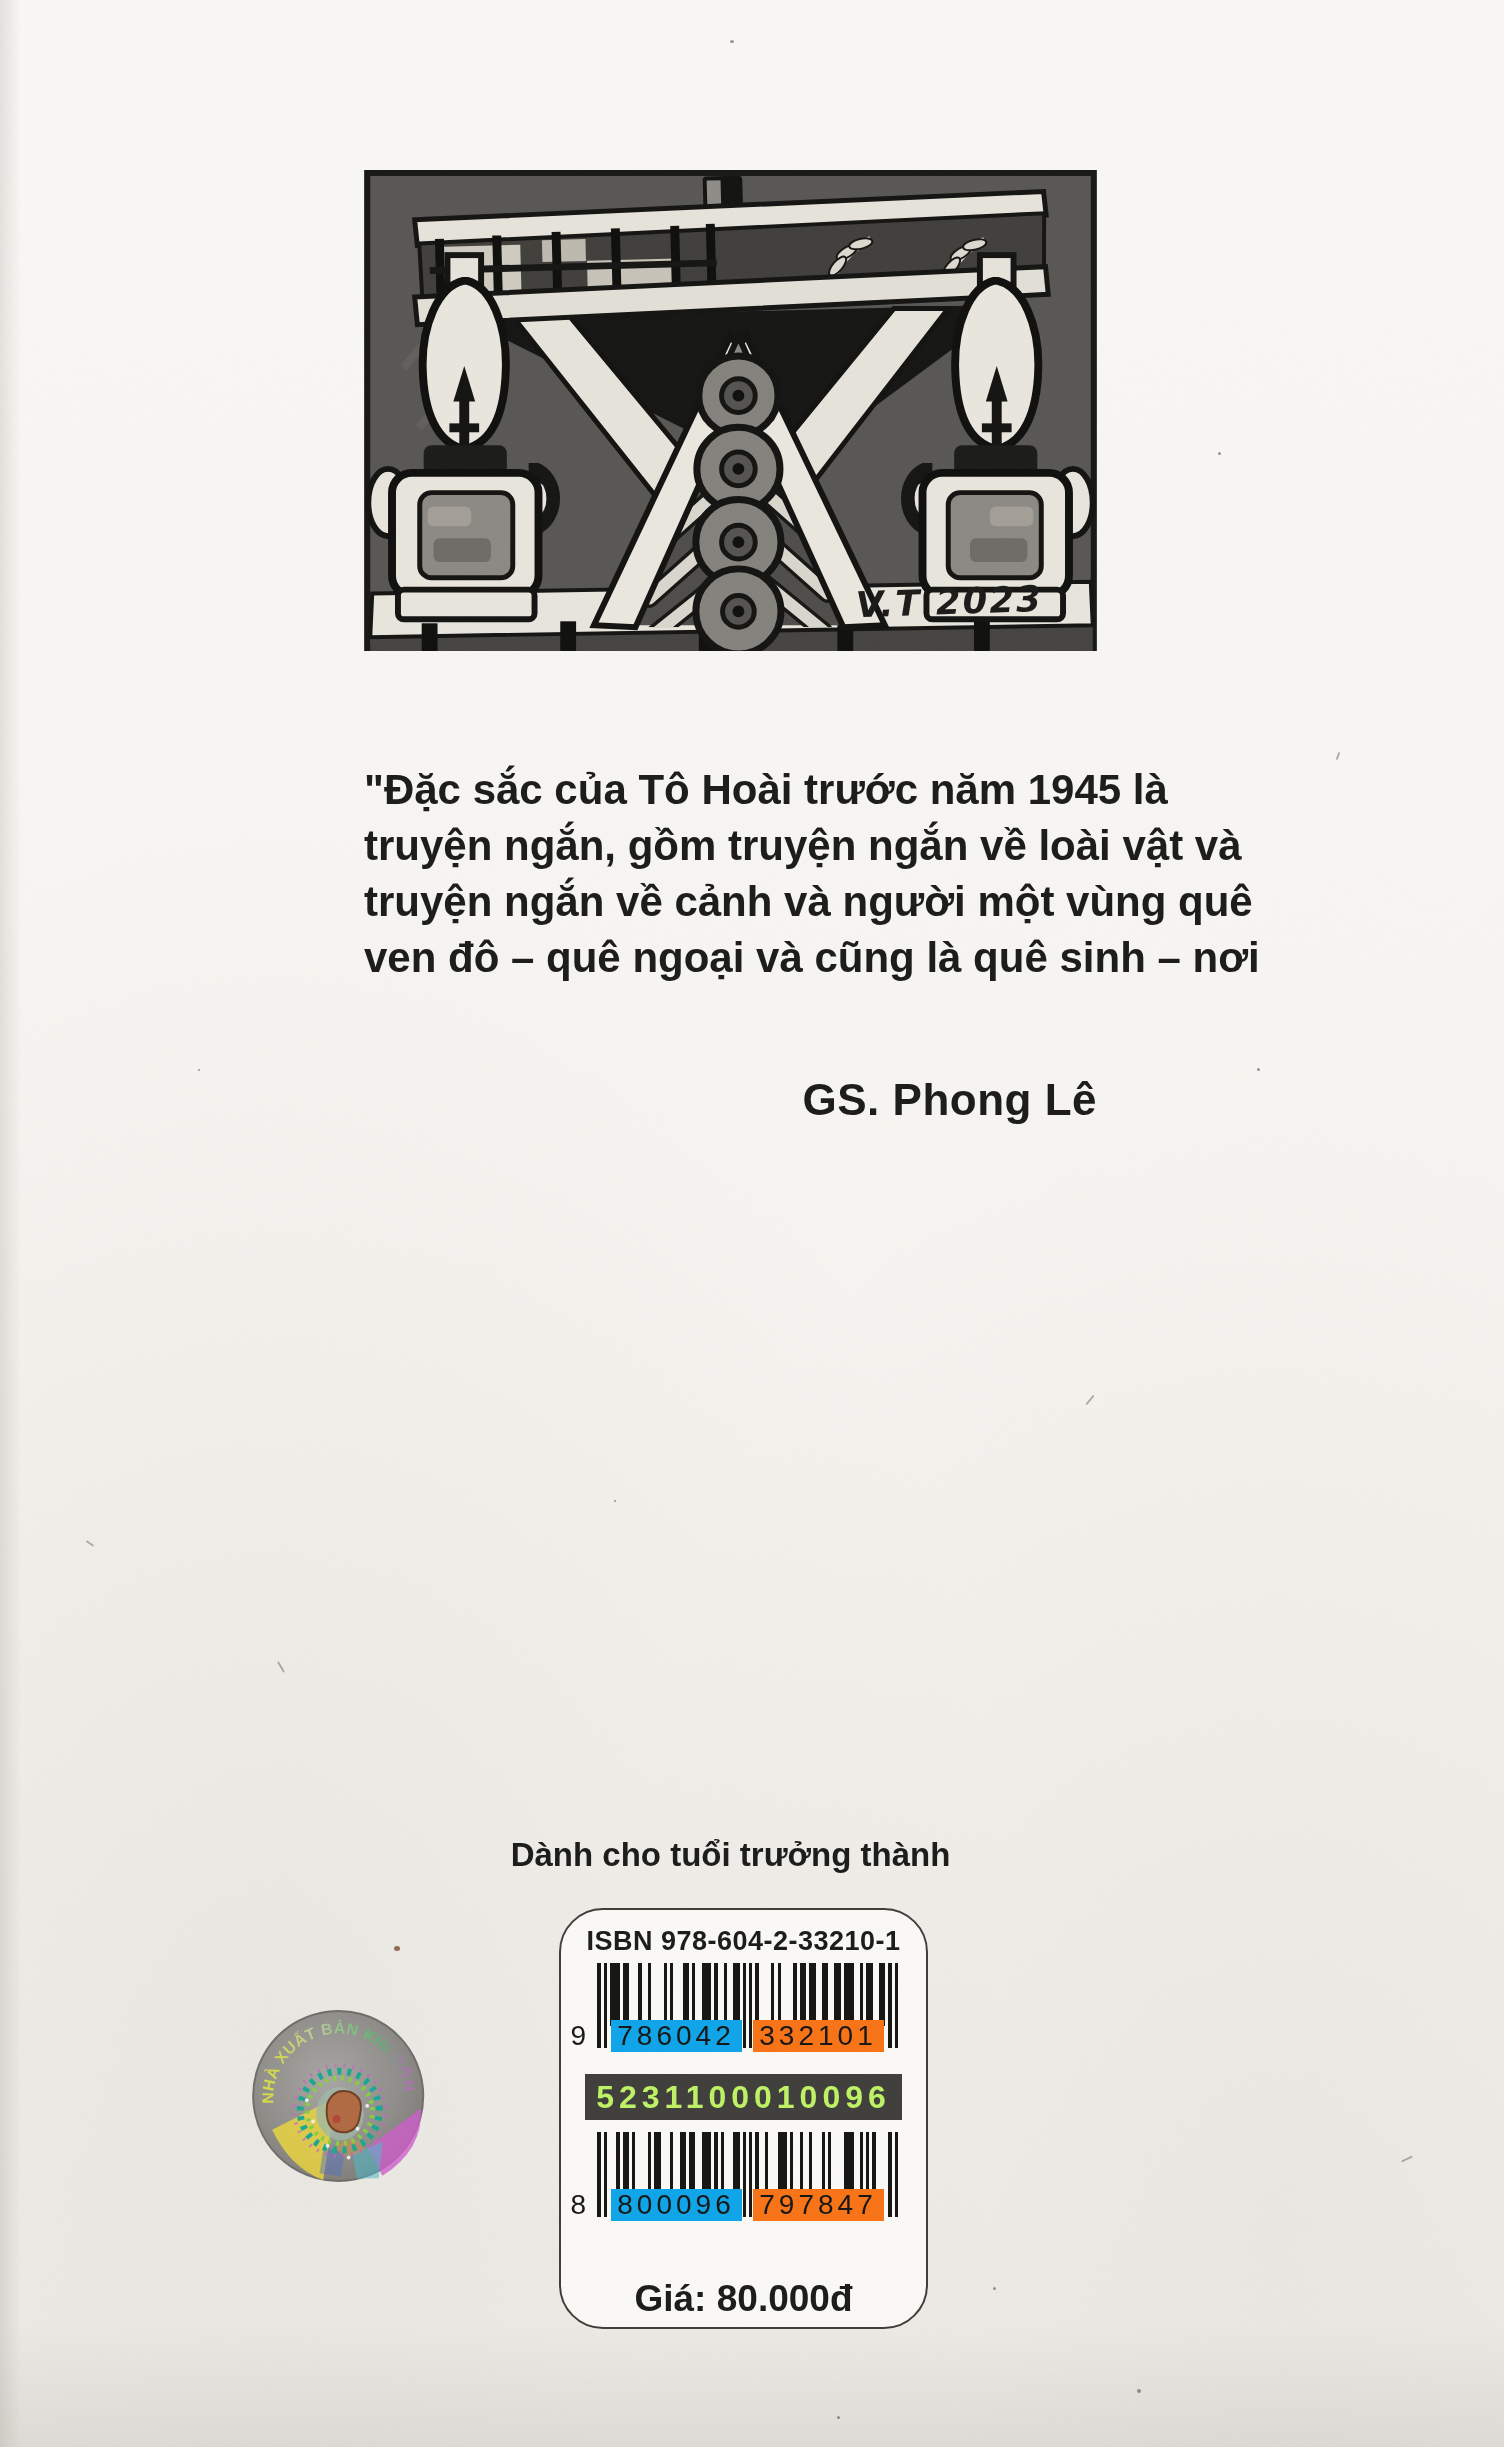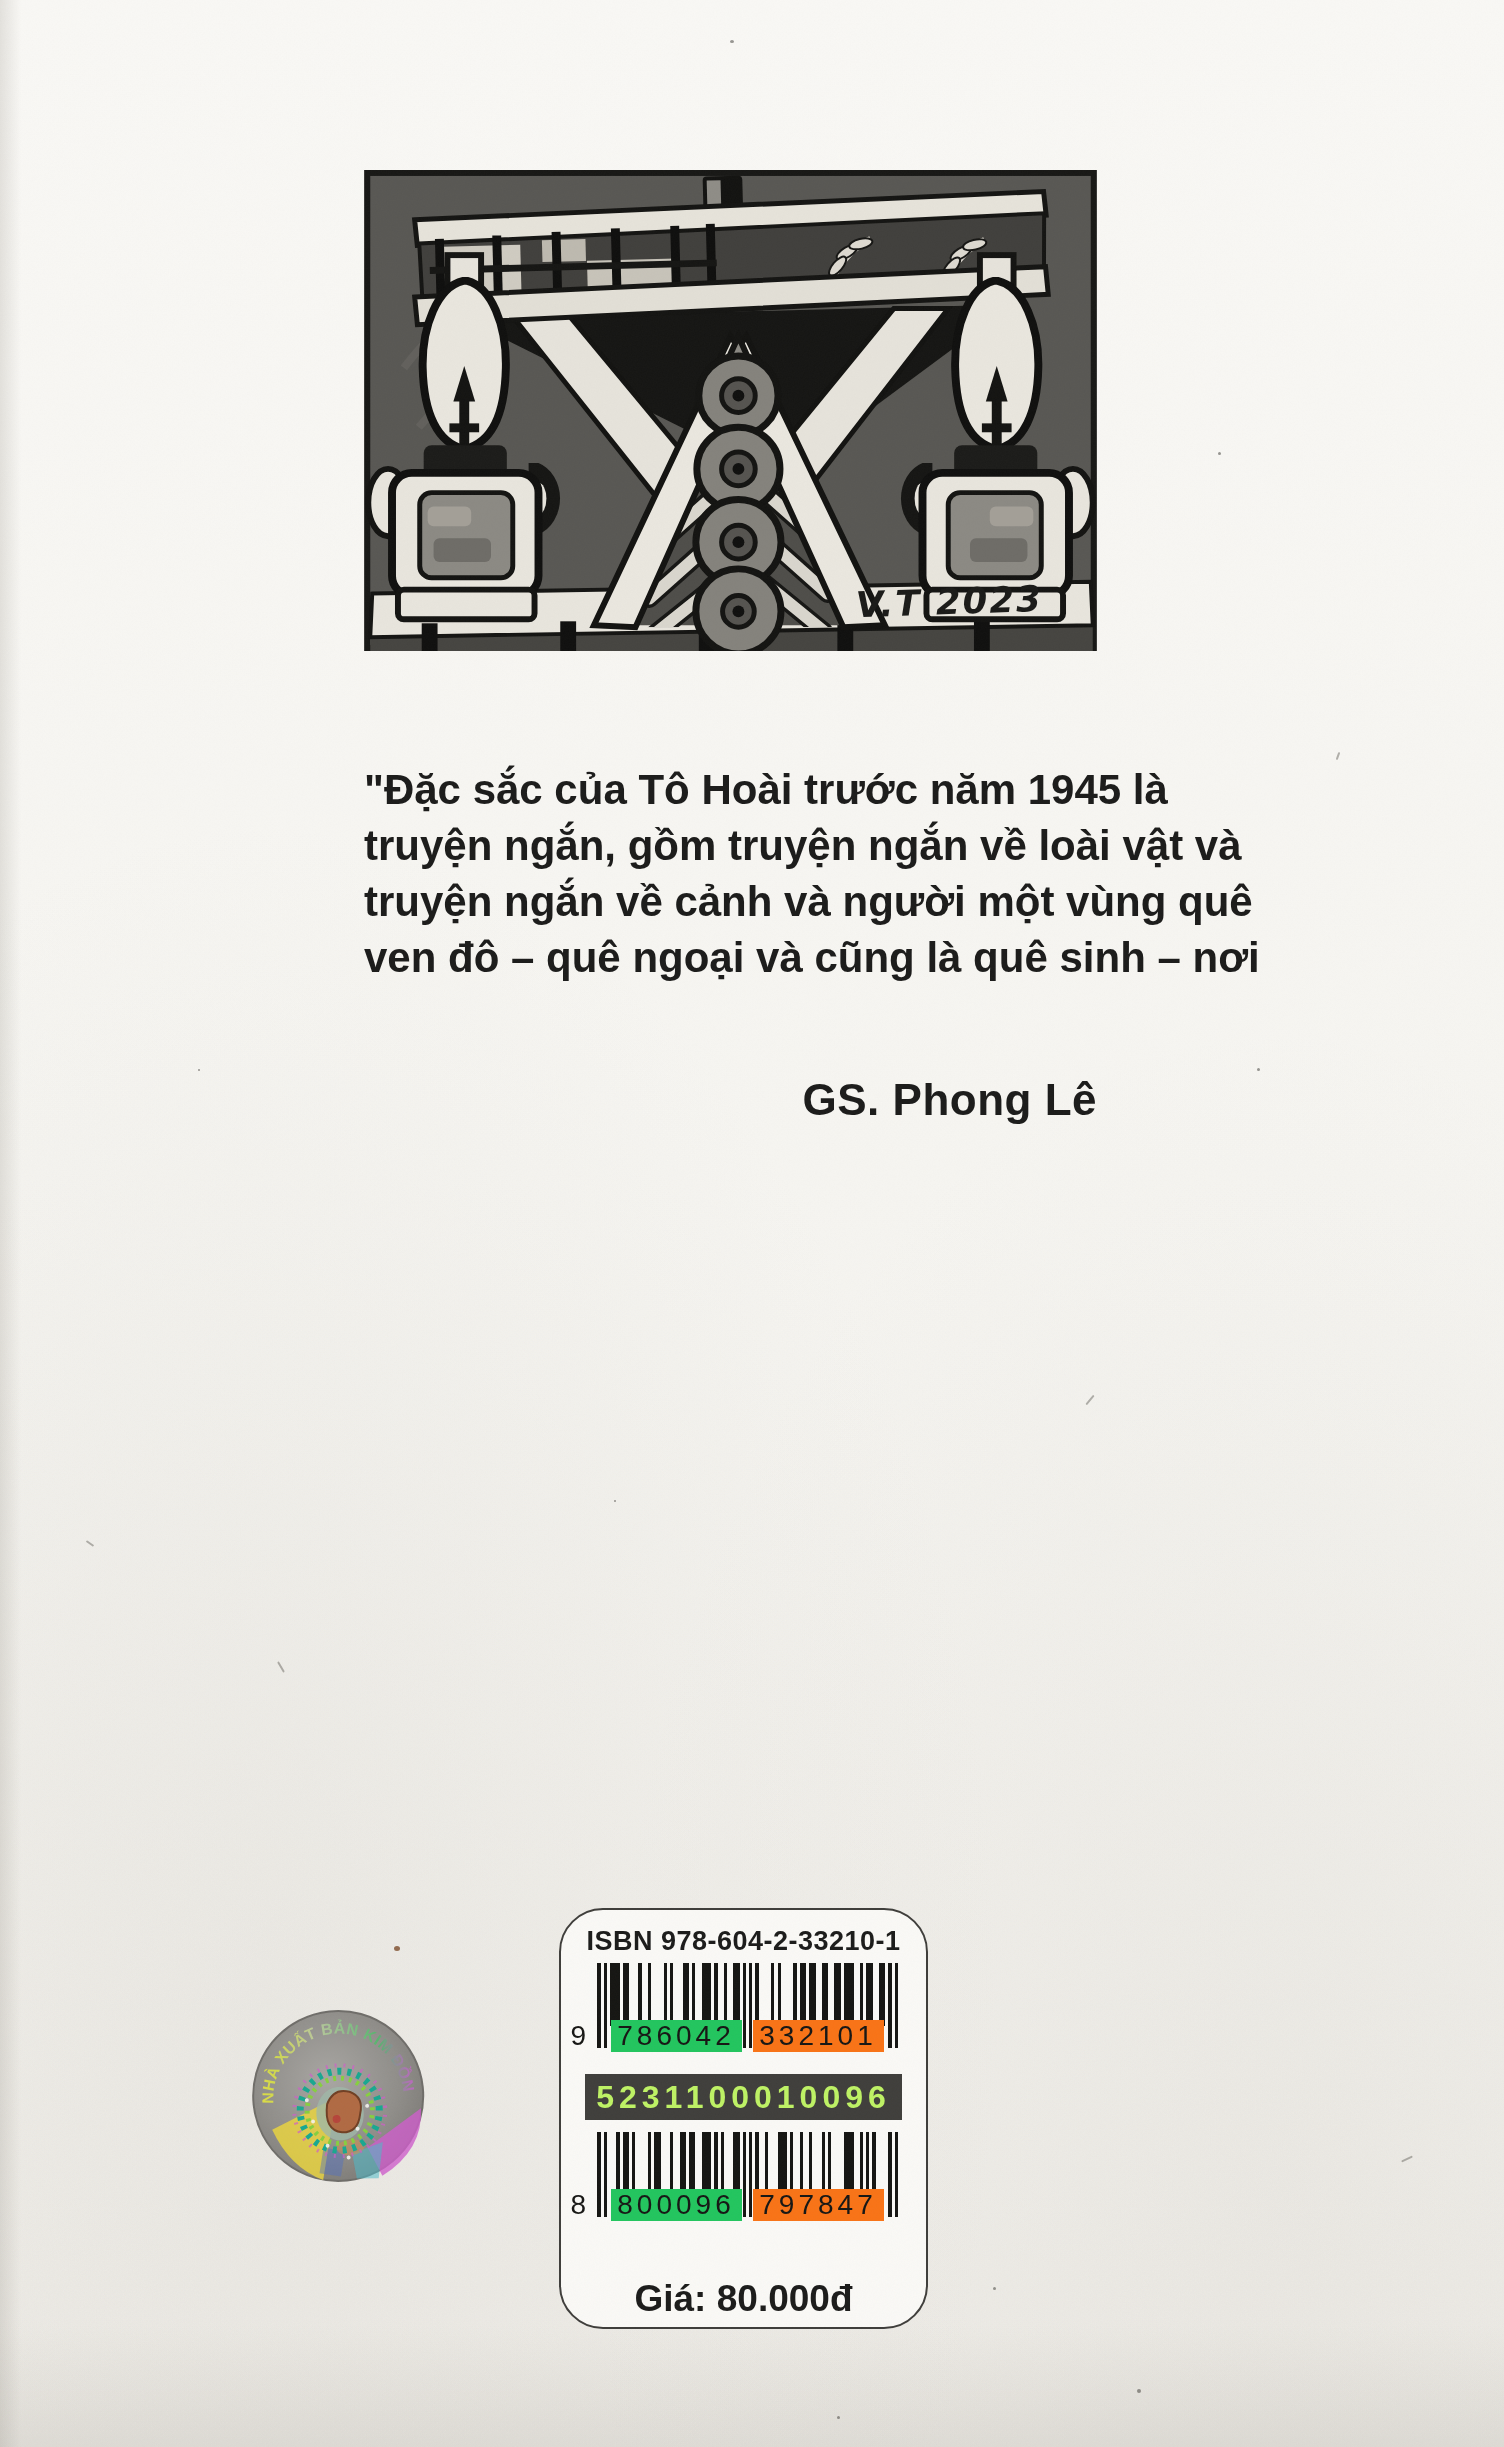--- a/index.html
+++ b/index.html
@@ -26,21 +26,21 @@
   .audience{position:absolute;left:364px;top:1836px;width:733px;text-align:center;font-size:33px;font-weight:600;}
   
   .barcode-box{position:absolute;left:559px;top:1908px;width:369px;height:421px;border:2px solid #3e3d3a;border-radius:44px;background:#faf9f6;box-sizing:border-box;padding-left:37px;}
   .isbn{position:absolute;top:16px;left:0;width:100%;text-align:center;font-size:27px;font-weight:bold;letter-spacing:0.5px;}
   .ean{position:absolute;left:50%;margin-left:-147px;width:301px;height:115px;}
   .ean1{top:53px;}
   .ean2{top:222px;}
   .ean svg{display:block;shape-rendering:crispEdges;}
   .ean-digits{position:absolute;top:57px;left:0;width:301px;height:32px;font-size:28px;color:#161614;}
   .ean-digits .first{position:absolute;left:-26px;top:0;}
-  .ean-digits .left{position:absolute;left:14px;width:131px;text-align:center;letter-spacing:4px;background:#22c55e;}
+  .ean-digits .left{position:absolute;left:14px;width:131px;text-align:center;letter-spacing:4px;background:#0ea5e9;}
   .ean-digits .right{position:absolute;left:156px;width:131px;text-align:center;letter-spacing:4px;background:#f97316;}
   .code-strip{position:absolute;top:164px;left:24px;right:24px;height:46px;background:#3f3e3b;color:#bef264;
     font-size:32px;font-weight:bold;letter-spacing:5px;text-align:center;line-height:46px;}
   .price{position:absolute;top:368px;left:0;width:100%;text-align:center;font-size:37px;font-weight:600;}
   
   .sticker{position:absolute;left:251px;top:2000px;width:174px;height:188px;transform:rotate(-6deg);}
   .sticker svg{display:block;width:100%;height:100%;}
   
   .speck{position:absolute;border-radius:50%;background:rgba(70,68,62,.55);pointer-events:none;}
   .hair{position:absolute;width:2px;height:12px;border-radius:2px;background:rgba(90,88,82,.45);pointer-events:none;}
@@ -165,20 +165,21 @@
   </div>
 
   <div class="quote">
     <div class="qline">"Đặc sắc của Tô Hoài trước năm 1945 là</div>
     <div class="qline">truyện ngắn, gồm truyện ngắn về loài vật và</div>
     <div class="qline">truyện ngắn về cảnh và người một vùng quê</div>
     <div class="qline">ven đô – quê ngoại và cũng là quê sinh – nơi</div>
   </div>
   <div class="attribution">GS. Phong Lê</div>
 
+  <div class="audience">Dành cho tuổi trưởng thành</div>
 
   <div class="barcode-box">
     <div class="isbn">ISBN 978-604-2-33210-1</div>
 
     <div class="ean ean1">
       <svg width="301" height="85" viewBox="0 0 304 86">
           <rect x="0.0" y="0" width="3.3" height="86" fill="#151512"></rect>
           <rect x="6.4" y="0" width="3.3" height="86" fill="#151512"></rect>
           <rect x="12.8" y="0" width="3.3" height="64" fill="#151512"></rect>
           <rect x="16.0" y="0" width="3.3" height="64" fill="#151512"></rect>

